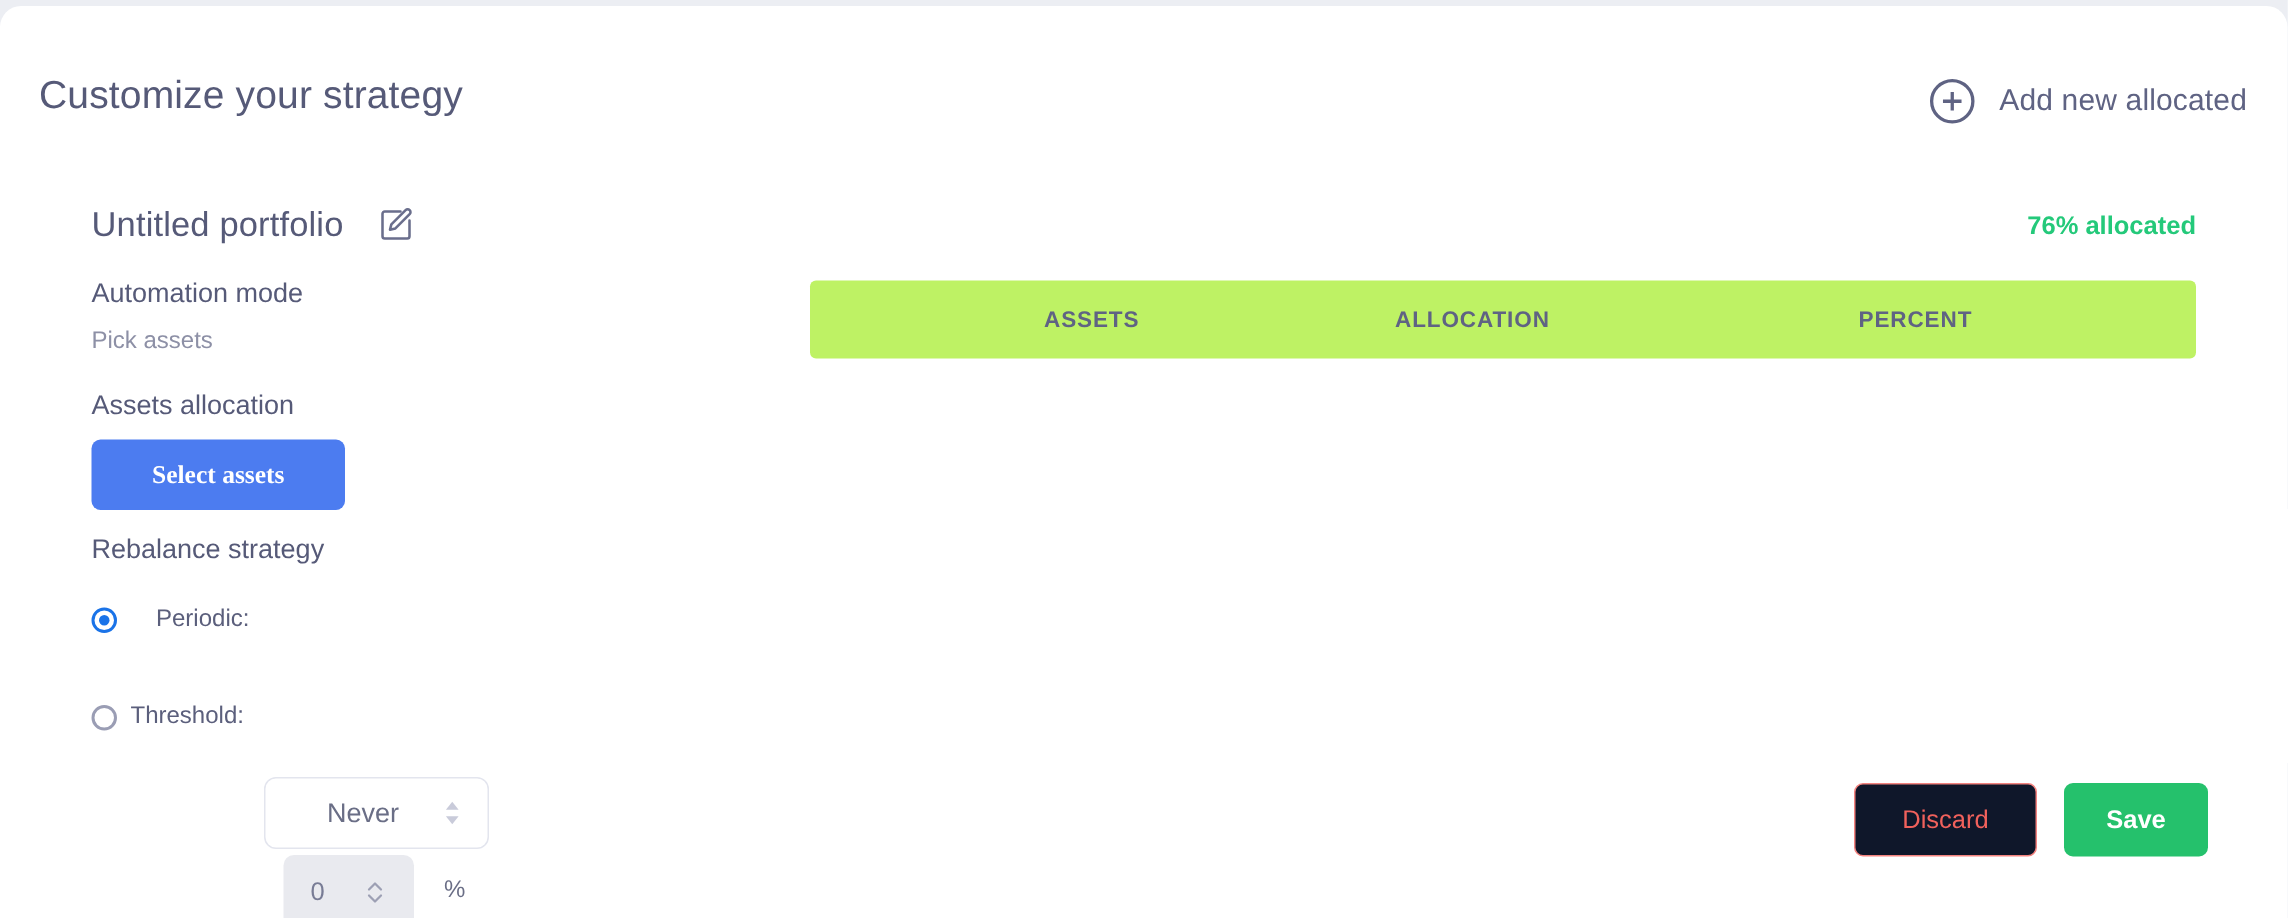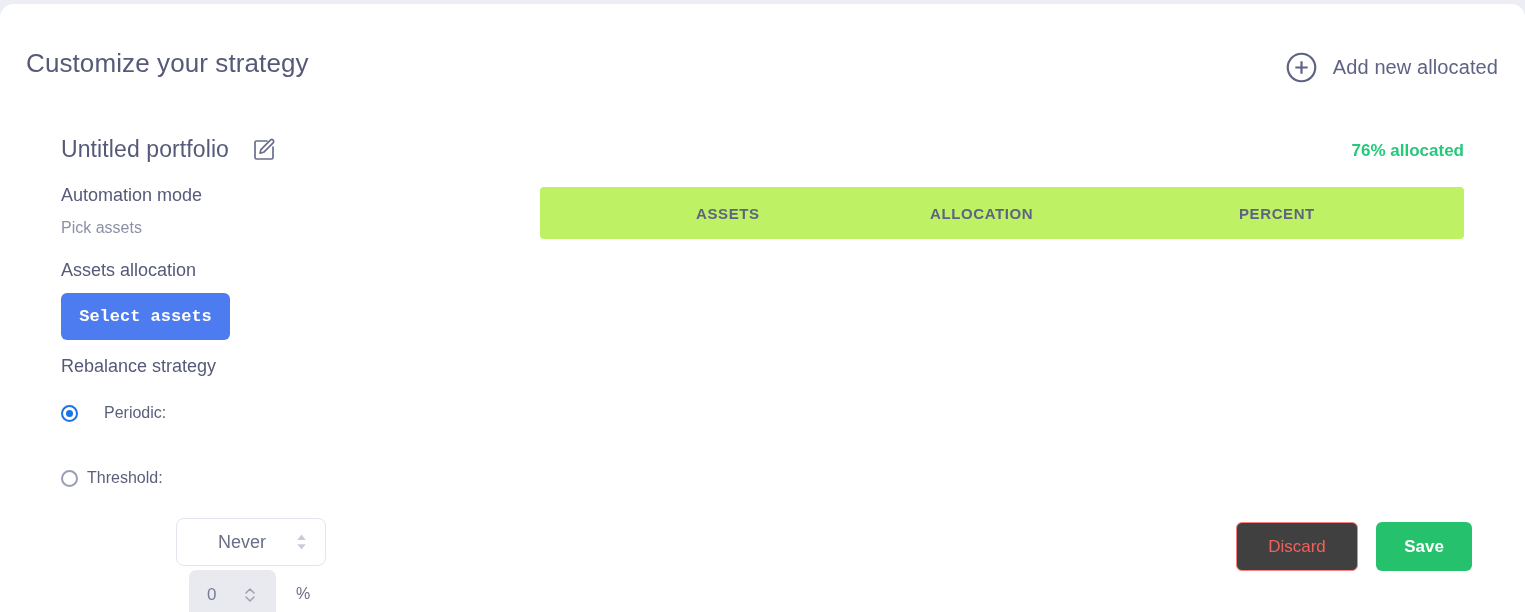--- a/index.html
+++ b/index.html
@@ -98,21 +98,21 @@
   }
 
   .select-assets-btn {
     position: absolute;
     left: 61px; top: 179px;
     width: 169px; height: 47px;
     background: #4c7cf0;
     border: none;
     border-radius: 6px;
     color: #ffffff;
-    font-family: Liberation Mono, monospace;
+    font-family: Liberation Serif, serif;
     font-size: 17px;
     font-weight: bold;
     cursor: pointer;
   }
 
   
   .radio-row {
     position: absolute;
     display: flex;
     align-items: center;
@@ -244,21 +244,21 @@
   
   .footer-actions {
     position: absolute;
     right: 53px; bottom: 41px;
     display: flex;
     align-items: center;
     gap: 18px;
   }
   .btn-discard {
     width: 122px; height: 49px;
-    background: #404040;
+    background: #0f172a;
     border: 1px solid #f4837f;
     border-radius: 6px;
     color: #f0615c;
     font-family: "Liberation Sans", sans-serif;
     font-size: 17px;
     cursor: pointer;
   }
   .btn-save {
     width: 96px; height: 49px;
     background: #25c16c;

